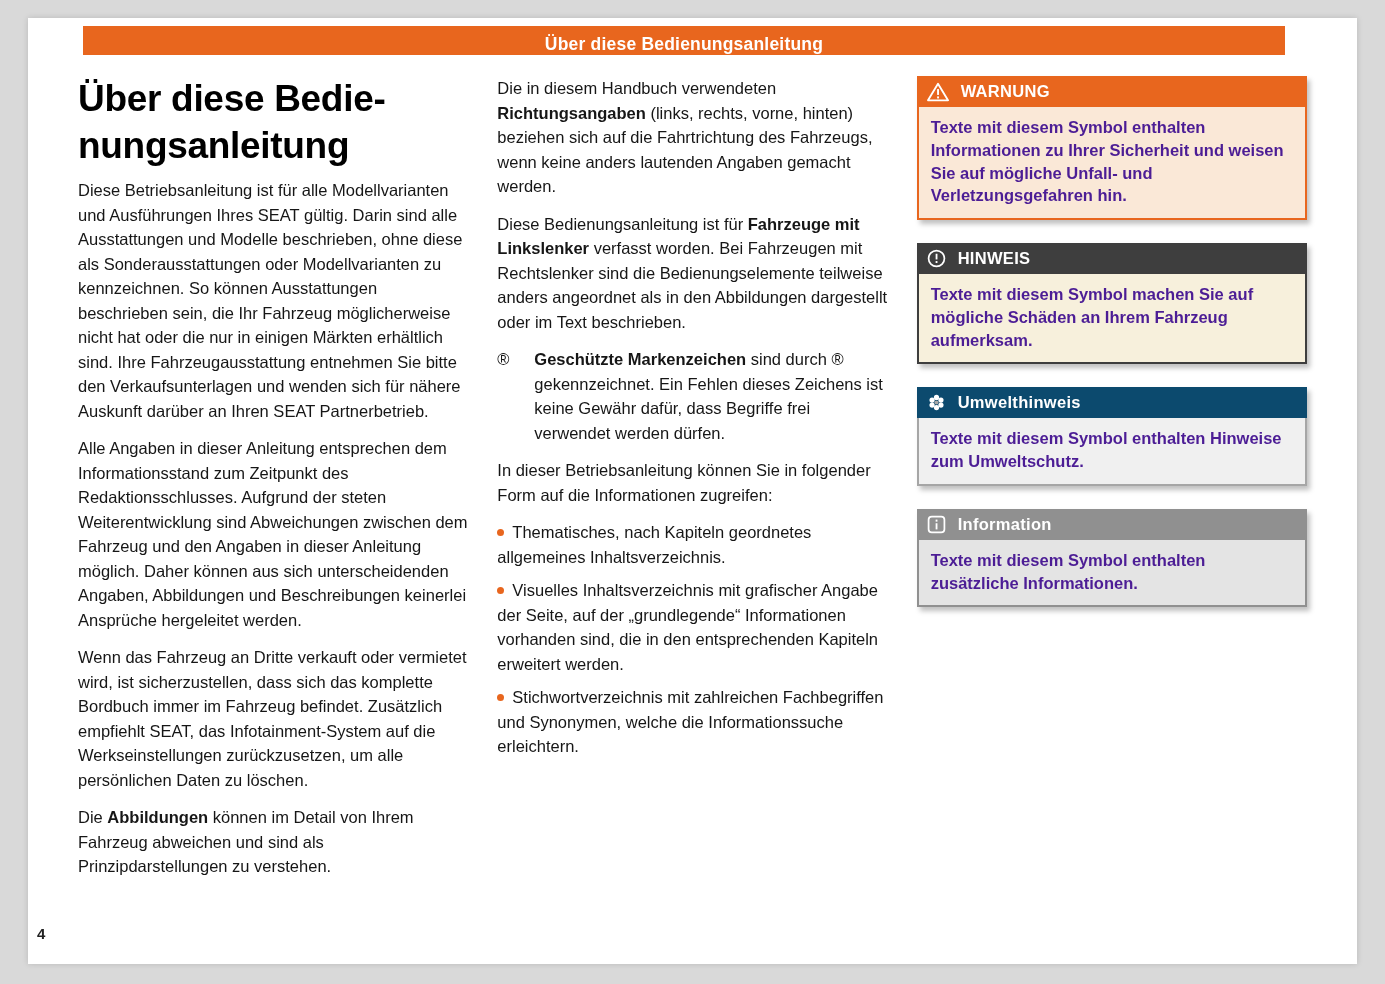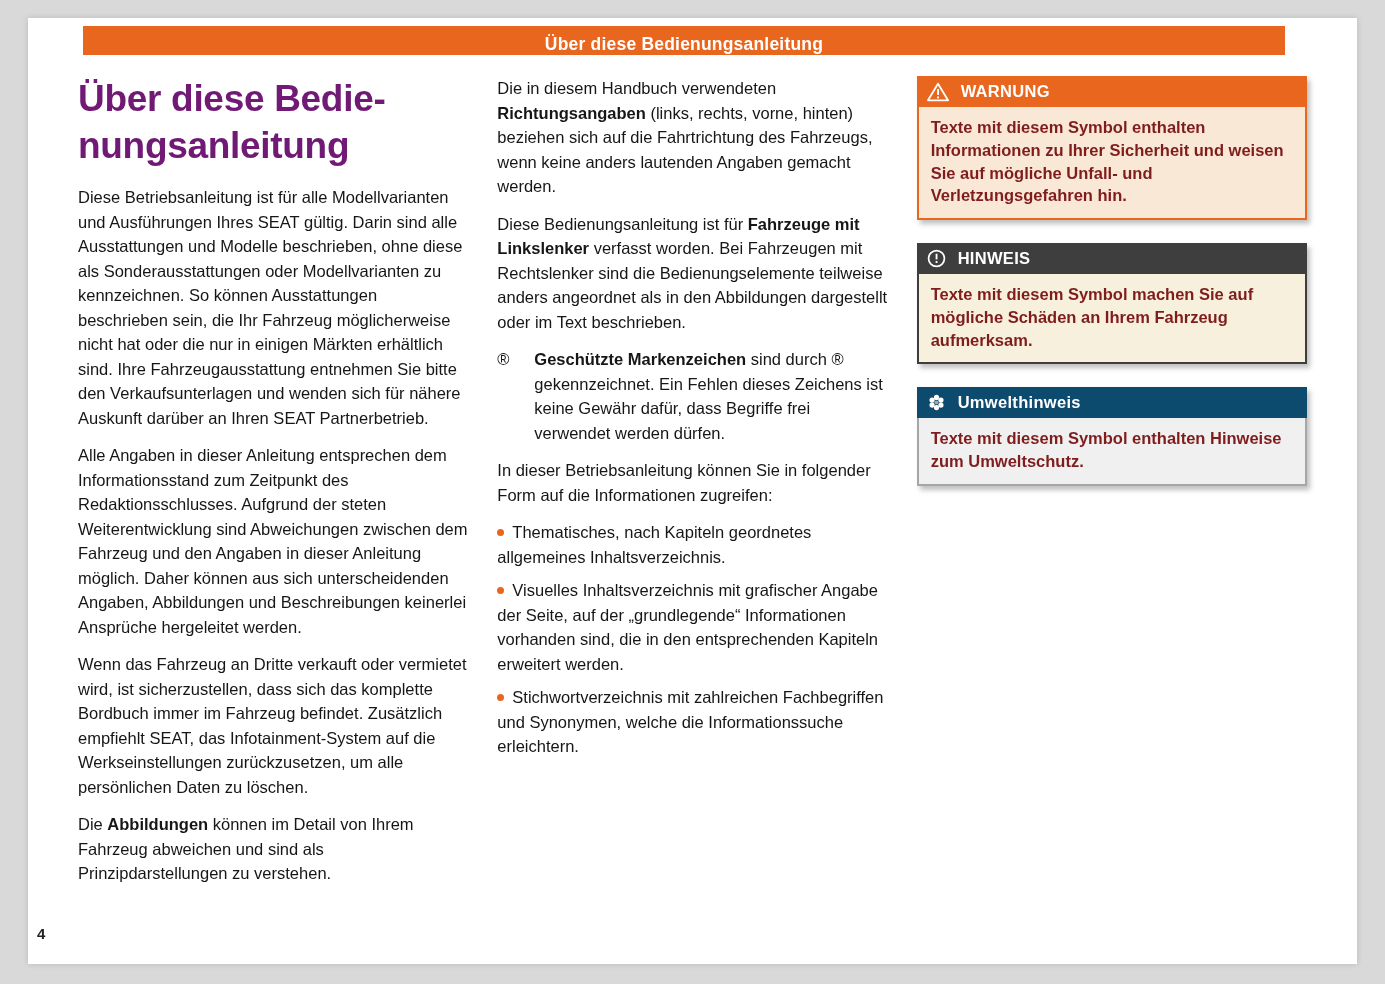--- a/index.html
+++ b/index.html
@@ -35,23 +35,23 @@
     gap:29px;
     padding:21px 50px 0 50px;
   }
   .col { flex:1; min-width:0; }
 
   
   .section-title {
     font-size:37px;
     line-height:1.26;
     font-weight:bold;
-    color:#701a75;
+    color:#000000;
     letter-spacing:-0.3px;
-    margin:0 0 16px 0;
+    margin:0 0 9px 0;
   }
   p.body {
     font-size:16.5px;
     line-height:1.485;
     color:#161616;
     margin-bottom:13px;
     text-align:left;
   }
   p.body b, .rich b { font-weight:bold; }
 
@@ -94,21 +94,21 @@
     color:#fff;
     font-weight:bold;
     font-size:16.5px;
     letter-spacing:0.3px;
   }
   .callout-body {
     padding:9px 12px 11px 12px;
     font-weight:bold;
     font-size:16.5px;
     line-height:1.38;
-    color:#7f1d1d;
+    color:#4c1d95;
     border:2px solid;
     border-top:none;
   }
   .callout-warnung .callout-header { background:#E8661E; }
   .callout-warnung .callout-body  { background:#FAE8D7; border-color:#E8661E; }
   .callout-hinweis .callout-header { background:#3E3E3E; }
   .callout-hinweis .callout-body  { background:#F7F0DC; border-color:#3E3E3E; }
   .callout-umwelt .callout-header { background:#0c4a6e; }
   .callout-umwelt .callout-body  { background:#F0F0F0; border-color:#A6A6A6; }
   .callout-info .callout-header { background:#909090; }
@@ -217,18 +217,33 @@
               <circle cx="12" cy="12" r="2.6" fill="#A6A6A6"></circle>
             </svg>
           </span>
           <span>Umwelthinweis</span>
         </div>
         <div class="callout-body">
           <span>Texte mit diesem Symbol enthalten Hinweise zum Umweltschutz.</span>
         </div>
       </div>
 
+      <div class="callout callout-info">
+        <div class="callout-header">
+          <span class="callout-icon">
+            <svg width="19" height="19" viewBox="0 0 24 24">
+              <rect x="2" y="2" width="20" height="20" rx="4" fill="none" stroke="#fff" stroke-width="2.2"></rect>
+              <rect x="10.9" y="5.8" width="2.3" height="2.6" fill="#fff"></rect>
+              <rect x="10.9" y="10.4" width="2.3" height="7.8" fill="#fff"></rect>
+            </svg>
+          </span>
+          <span>Information</span>
+        </div>
+        <div class="callout-body">
+          <span>Texte mit diesem Symbol enthalten zusätzliche Informationen.</span>
+        </div>
+      </div>
 
     </div>
   </div>
 
   <div class="page-number">4</div>
 </div>
 
 </body></html>

